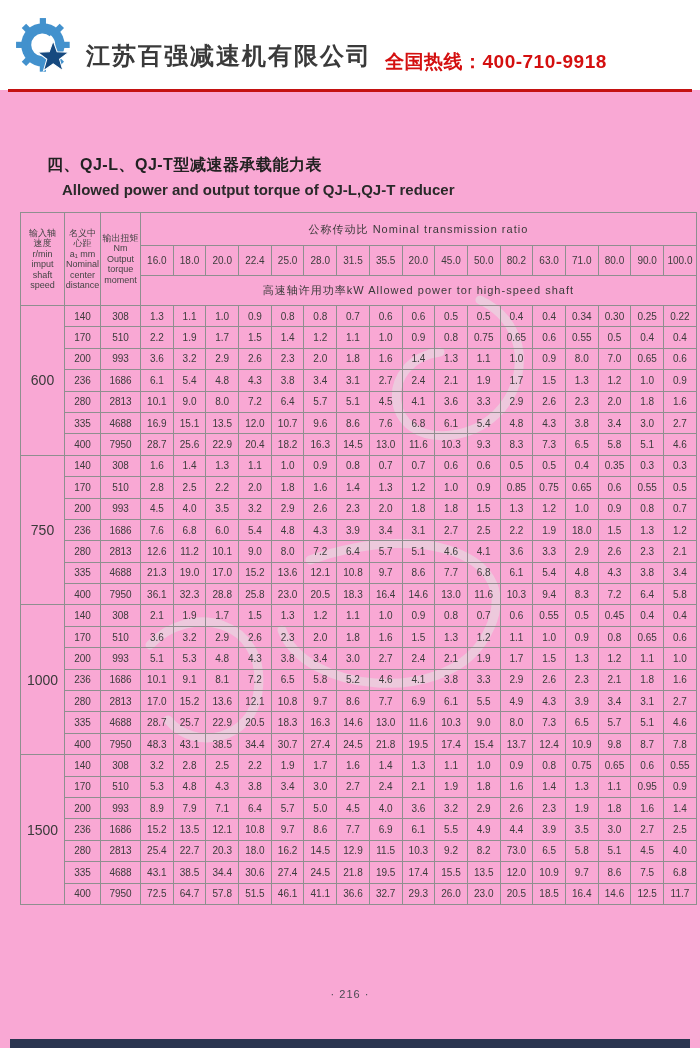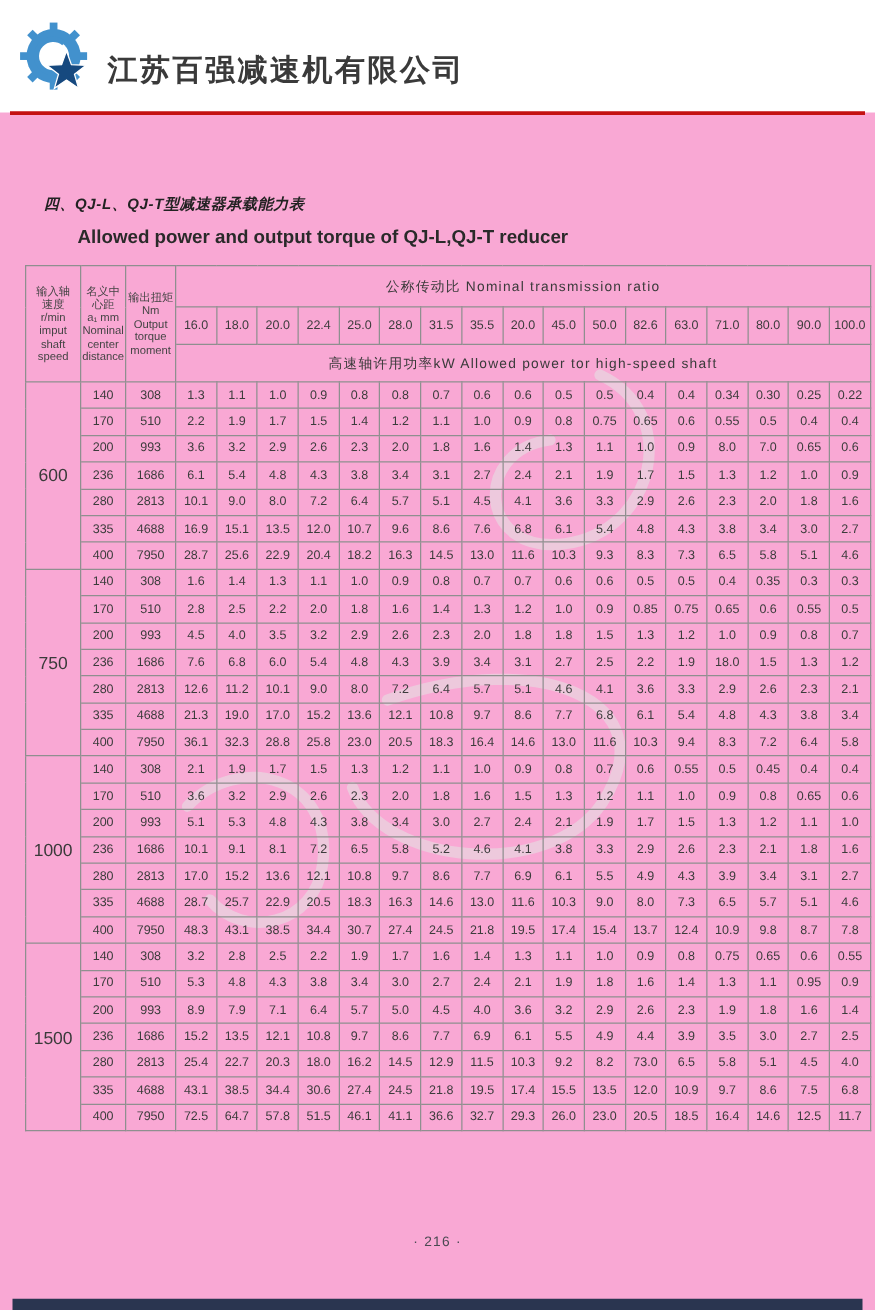--- a/index.html
+++ b/index.html
@@ -13,21 +13,21 @@
   .company{
     position:absolute;left:86px;top:40px;font-size:24px;font-weight:bold;
     color:#3a3a3a;letter-spacing:2px;white-space:nowrap;
   }
   .hotline{
     position:absolute;left:385px;top:49px;font-size:19px;font-weight:bold;
     color:#d40f0f;letter-spacing:0.5px;white-space:nowrap;
   }
   .red-rule{position:absolute;top:89px;left:8px;width:684px;height:3px;background:#c41212;}
   
-  .title-cn{position:absolute;left:35px;top:155px;font-size:12px;font-weight:bold;color:#222;letter-spacing:0.5px;font-style:italic;}
+  .title-cn{position:absolute;left:47px;top:155px;font-size:16px;font-weight:bold;color:#222;letter-spacing:0.5px;}
   .title-en{position:absolute;left:62px;top:181px;font-size:15px;font-weight:bold;color:#2a2a2a;}
   
   .tbl-wrap{position:absolute;top:212px;left:20px;width:676px;}
   table{border-collapse:collapse;table-layout:fixed;width:676px;}
   th,td{
     border:1px solid #8f8f8f;text-align:center;vertical-align:middle;
     padding:0;font-weight:normal;color:#3c3c3c;overflow:hidden;
   }
   thead tr.band-row{height:33px;}
   thead tr.ratio-row{height:30px;}
@@ -64,20 +64,21 @@
         <rect x="25" y="2" width="6" height="9" transform="rotate(225,28,28)"></rect>
         <rect x="25" y="2" width="6" height="9" transform="rotate(270,28,28)"></rect>
         <rect x="25" y="2" width="6" height="9" transform="rotate(315,28,28)"></rect>
         <circle cx="28" cy="28" r="21"></circle>
       </g>
       <circle cx="28" cy="28" r="12" fill="#ffffff"></circle>
       <path d="M36 18 A13 13 0 1 0 36 38" fill="none" stroke="#4291cd" stroke-width="4"></path>
       <path d="M38 24 L41.8 34.7 L53.2 35.1 L44.2 42 L47.4 53 L38 46.5 L28.6 53 L31.8 42 L22.8 35.1 L34.2 34.7 Z" fill="#16497f" stroke="#ffffff" stroke-width="1"></path>
     </svg>
     <div class="company">江苏百强减速机有限公司</div>
+    <div class="hotline">全国热线：400-710-9918</div>
   </div>
   <div class="red-rule"></div>
 
   <div class="title-cn">四、QJ-L、QJ-T型减速器承载能力表</div>
   <div class="title-en">Allowed power and output torque of QJ-L,QJ-T reducer</div>
 
   <svg class="wm" viewBox="0 0 700 720">
     <g fill="none" stroke="#e4e4e4" stroke-width="9" stroke-linecap="round" opacity="0.55">
       <path d="M 480 100 C 545 130, 525 225, 452 235 C 382 244, 378 160, 440 152"></path>
       <path d="M 310 360 C 430 318, 535 360, 482 442 C 440 505, 305 492, 282 430"></path>
@@ -118,21 +119,21 @@
             <th class="rv">18.0</th>
             <th class="rv">20.0</th>
             <th class="rv">22.4</th>
             <th class="rv">25.0</th>
             <th class="rv">28.0</th>
             <th class="rv">31.5</th>
             <th class="rv">35.5</th>
             <th class="rv">20.0</th>
             <th class="rv">45.0</th>
             <th class="rv">50.0</th>
-            <th class="rv">82.6</th>
+            <th class="rv">80.2</th>
             <th class="rv">63.0</th>
             <th class="rv">71.0</th>
             <th class="rv">80.0</th>
             <th class="rv">90.0</th>
             <th class="rv">100.0</th>
           </tr>
         <tr class="power-row">
           <th colspan="17" class="band">高速轴许用功率kW  Allowed power tor high-speed shaft</th>
         </tr>
       </thead>

